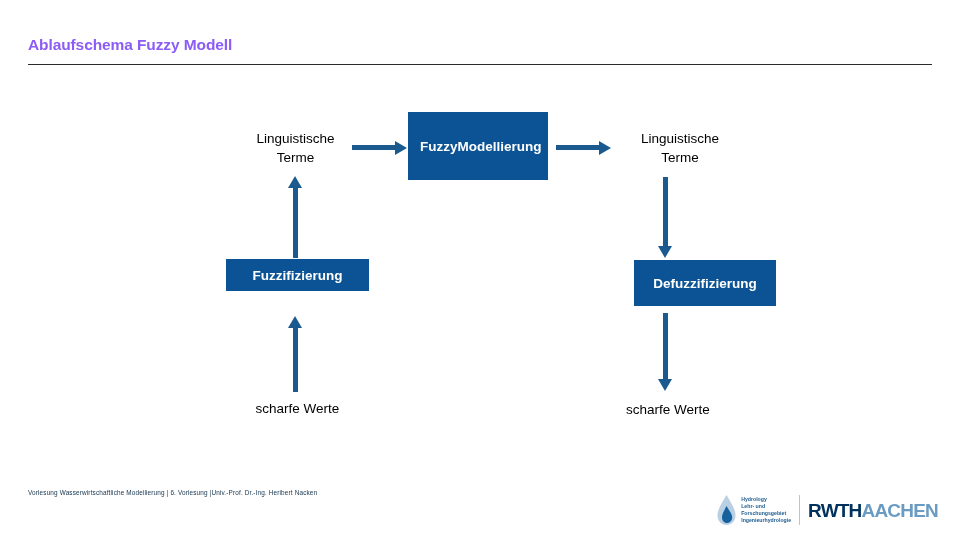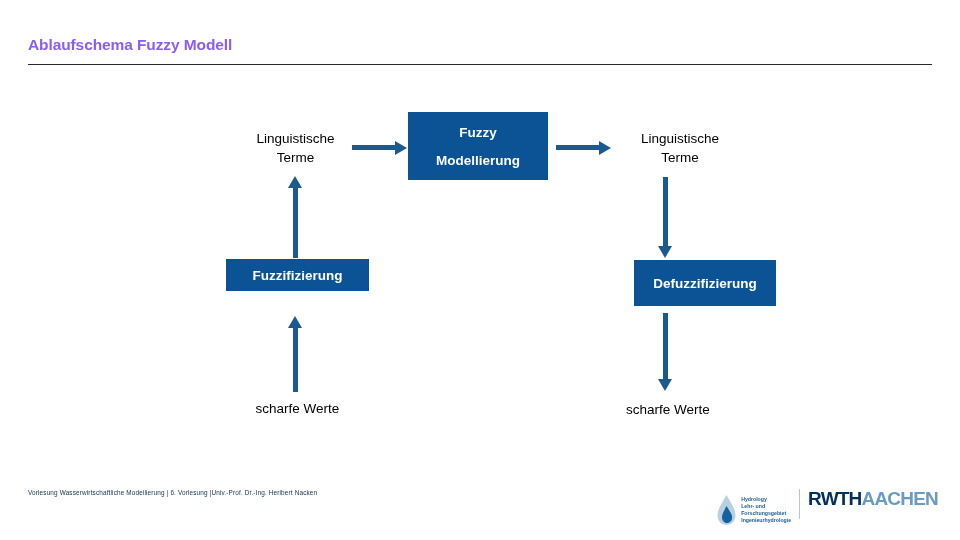--- a/index.html
+++ b/index.html
@@ -56,21 +56,21 @@
     color: #ffffff;
     font-size: 13.5px;
     font-weight: bold;
     display: flex;
     align-items: center;
     justify-content: center;
     text-align: center;
     line-height: 19px;
   }
   .blue-box.two-line {
-    flex-direction: column;
+    flex-direction: row;
     justify-content: space-around;
     padding: 6px 12px;
     box-sizing: border-box;
   }
 
   
   .arrow {
     position: absolute;
   }
   .arrow .shaft {
@@ -132,20 +132,21 @@
     color: #14334d;
     letter-spacing: 0.15px;
     white-space: nowrap;
   }
   #logo-strip {
     position: absolute;
     right: 22px;
     top: 489px;
     height: 42px;
     display: flex;
+    align-items: center;
     gap: 8px;
   }
   #hydro-logo {
     display: flex;
     align-items: center;
     gap: 4px;
   }
   #hydro-logo .drop-wrap {
     width: 21px;
     height: 32px;

